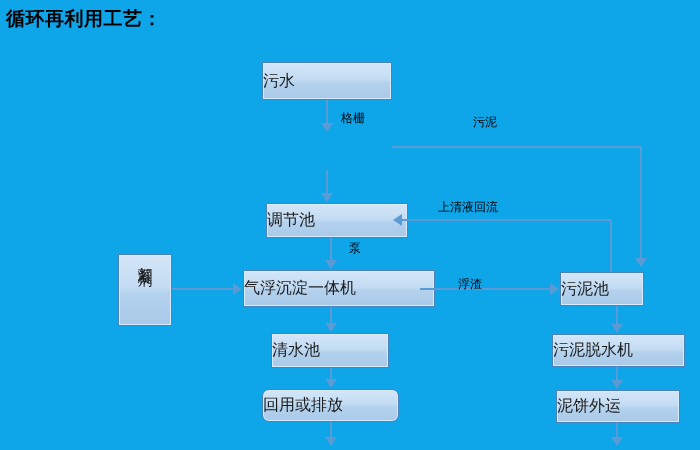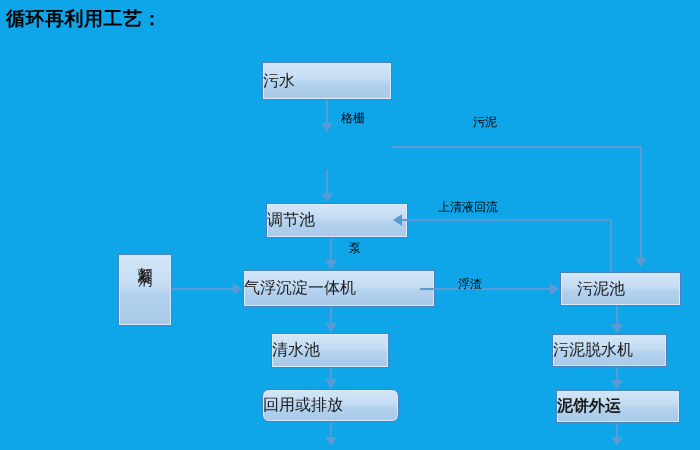--- a/index.html
+++ b/index.html
@@ -118,29 +118,29 @@
   </div>
 
   <div class="node" style="left:271px; top:333px; width:118px; height:35px;">
     <span>清水池</span>
   </div>
 
   <div class="node" style="left:262px; top:389px; width:137px; height:33px;border-radius:7px;">
     <span>回用或排放</span>
   </div>
 
-  <div class="node" style="left:560px; top:272px; width:121px; height:34px;padding-left:16px;">
+  <div class="node" style="left:560px; top:272px; width:84px; height:34px;">
     <span>污泥池</span>
   </div>
 
-  <div class="node" style="left:552px; top:334px; width:115px; height:33px;">
+  <div class="node" style="left:552px; top:334px; width:133px; height:33px;">
     <span>污泥脱水机</span>
   </div>
 
-  <div class="node" style="left:556px; top:390px; width:124px; height:33px;font-weight:bold;">
+  <div class="node" style="left:556px; top:390px; width:124px; height:33px;">
     <span>泥饼外运</span>
   </div>
 
   <div class="vline" style="left:326px; top:100px; height:24px;"></div>
   <div class="arrow-down" style="left:321px; top:123px;"></div>
   <div class="edge-label" style="left:341px; top:110px;">格栅</div>
 
   <div class="vline" style="left:326px; top:170px; height:24px;"></div>
   <div class="arrow-down" style="left:321px; top:193px;"></div>
 

